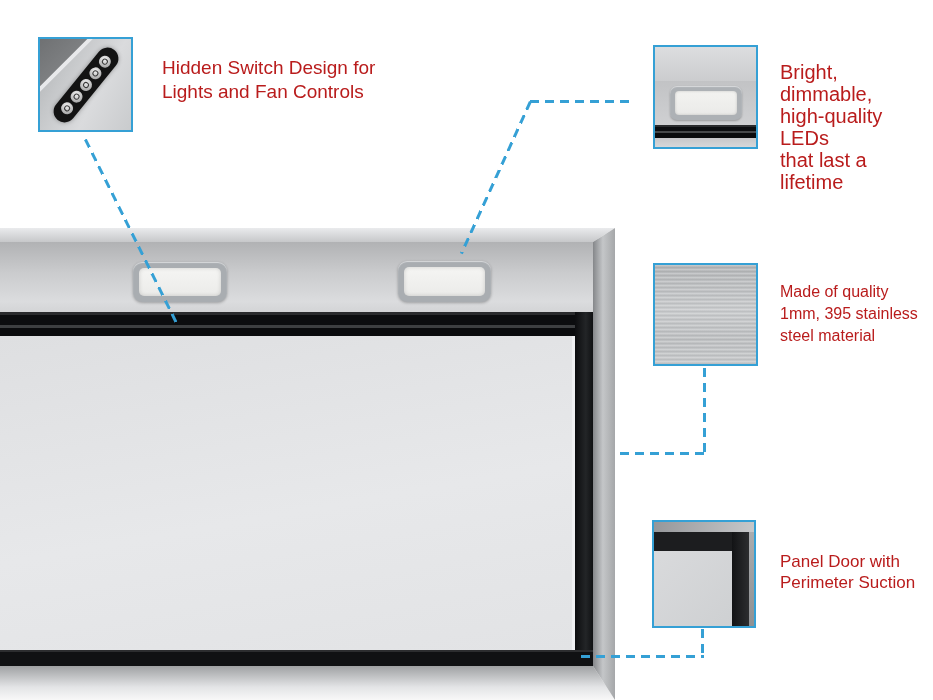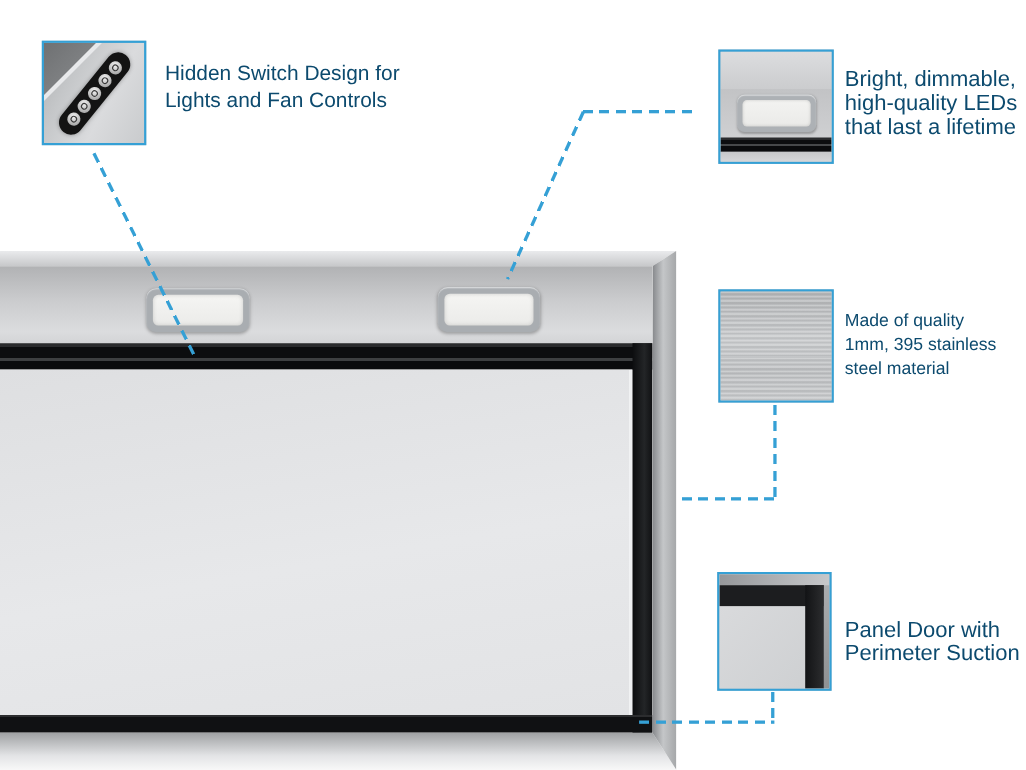--- a/index.html
+++ b/index.html
@@ -58,25 +58,25 @@
 
   
   #inset-panel{left:652px;top:520px;width:104px;height:108px;}
   .pi-topstrip{position:absolute;left:0;right:0;top:0;height:10px;background:linear-gradient(100deg,#95979a,#c7c8ca);}
   .pi-black-top{position:absolute;left:0;right:5px;top:10px;height:19px;background:#1c1d1f;}
   .pi-black-right{position:absolute;right:5px;top:10px;width:17px;bottom:0;background:linear-gradient(90deg,#121315,#2c2d2f);}
   .pi-sliver{position:absolute;right:0;top:10px;width:5px;bottom:0;background:linear-gradient(#aaacae,#8f9193);}
   .pi-panel{position:absolute;left:0;top:29px;right:22px;bottom:0;background:linear-gradient(135deg,#d9dadc,#ced0d2);}
 
   
-  .callout-text{position:absolute;white-space:pre-line;color:#0c4a6e;}
+  .callout-text{position:absolute;white-space:pre-line;color:#b91c1c;margin-left:12px;}
   #text-switch{left:150px;top:56px;font-size:19px;line-height:24px;}
   #text-led{left:768px;top:61px;font-size:20px;line-height:22px;}
   #text-steel{left:768px;top:281px;font-size:16px;line-height:22px;}
-  #text-panel{left:768px;top:563px;font-size:20px;line-height:21px;}
+  #text-panel{left:768px;top:551px;font-size:17px;line-height:21px;}
 
   
   .dash-v{position:absolute;width:3px;background:repeating-linear-gradient(180deg,#35a0d5 0 9px,rgba(0,0,0,0) 9px 15px);}
   .dash-h{position:absolute;height:3px;background:repeating-linear-gradient(90deg,#35a0d5 0 9px,rgba(0,0,0,0) 9px 15px);}
   #conn-switch{left:84px;top:140px;height:204px;transform:rotate(-26.4deg);transform-origin:top left;}
   #conn-led-h{left:530px;top:100px;width:101px;}
   #conn-led-d{left:529px;top:101px;height:167px;transform:rotate(24.4deg);transform-origin:top left;}
   #conn-steel-v{left:703px;top:368px;height:84px;}
   #conn-steel-h{left:620px;top:452px;width:86px;}
   #conn-panel-v{left:701px;top:629px;height:27px;}

